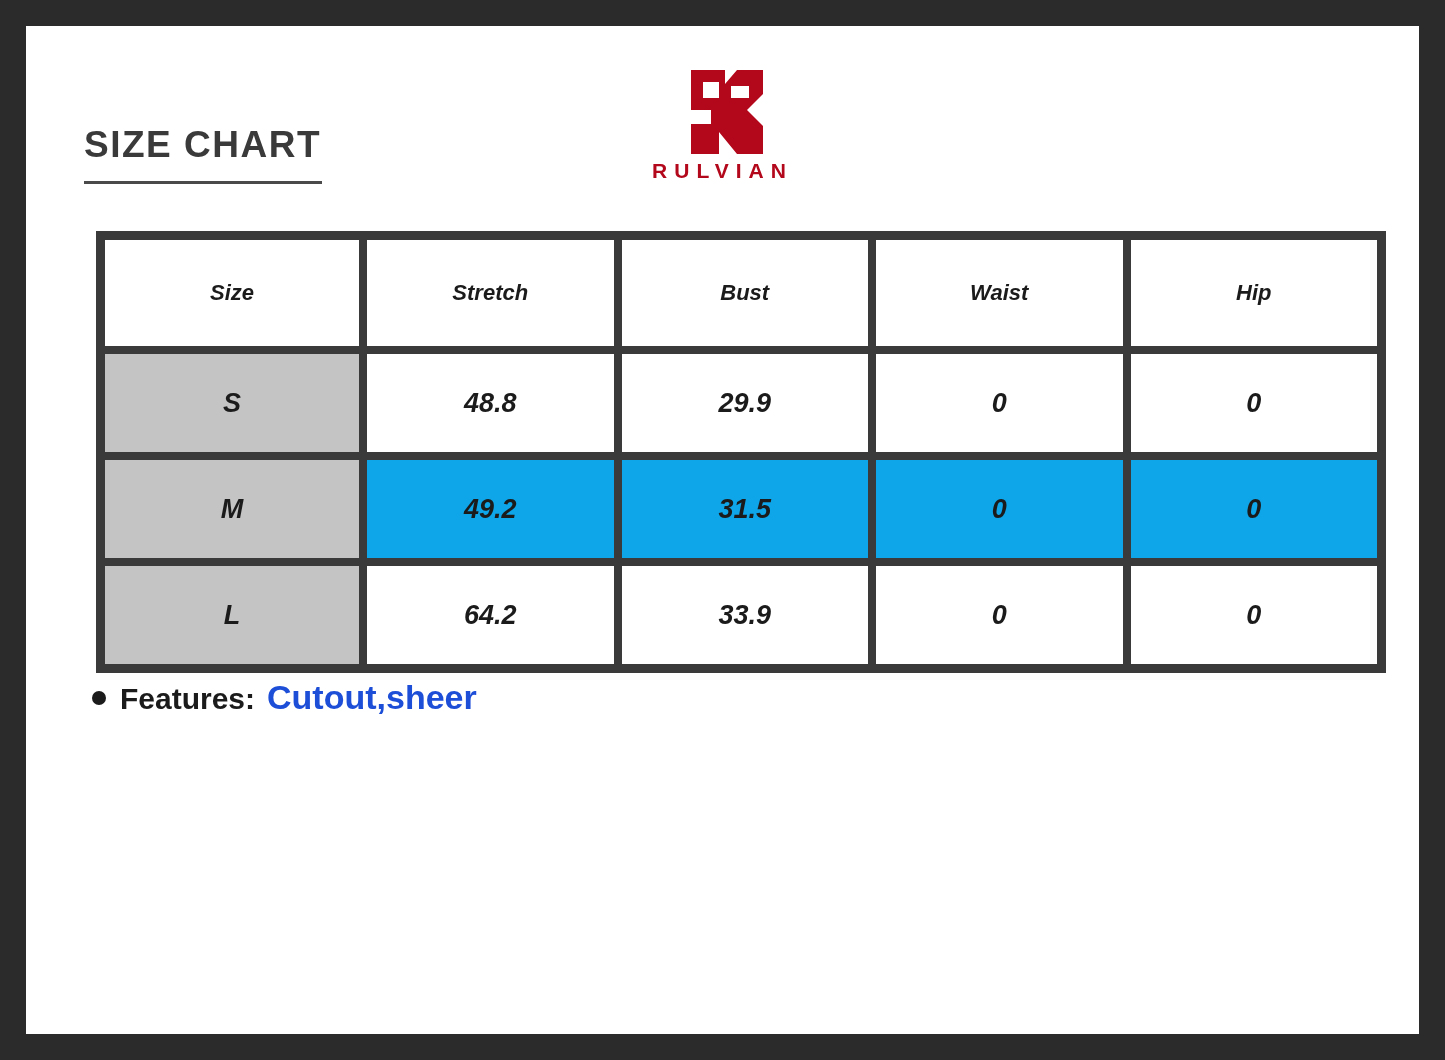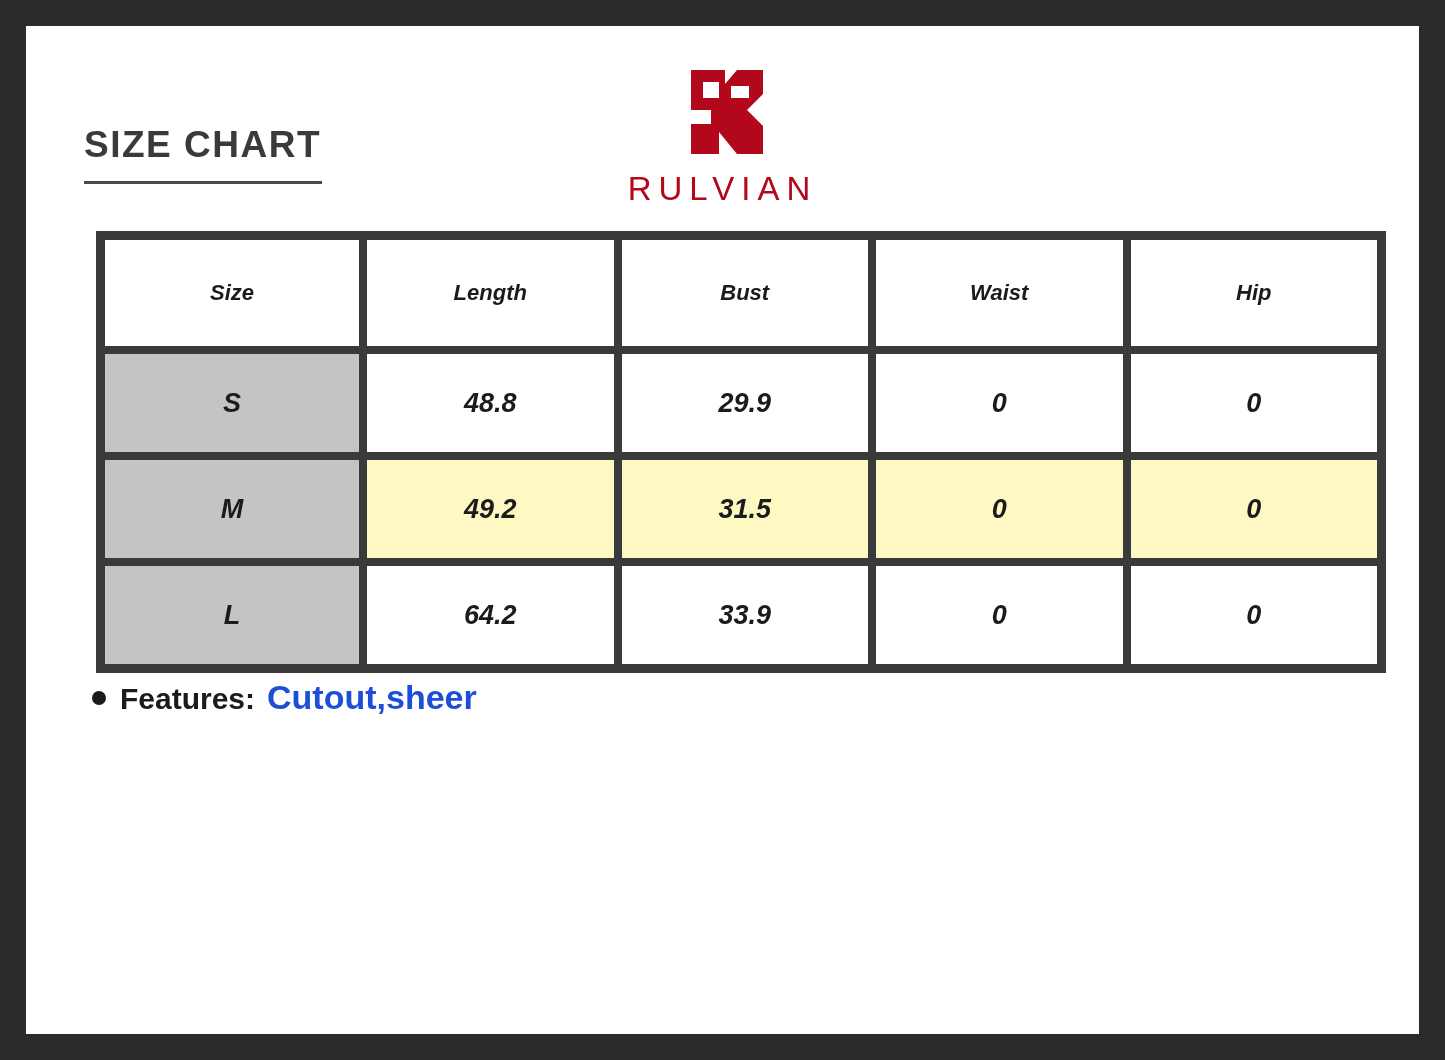--- a/index.html
+++ b/index.html
@@ -63,23 +63,23 @@
     display: flex;
     flex-direction: column;
     align-items: center;
   }
   .brand-mark {
     width: 112px;
     height: 96px;
     display: block;
   }
   .brand-name {
-    margin-top: 12px;
-    font-size: 33px;
-    font-weight: normal;
+    margin-top: 0;
+    font-size: 21px;
+    font-weight: bold;
     letter-spacing: 7px;
     color: #b3071b;
     line-height: 1;
   }
 
   
   .table-wrap {
     position: absolute;
     left: 70px;
     top: 205px;
@@ -108,21 +108,21 @@
     font-size: 22px;
   }
   tbody td {
     height: 96px;
     font-size: 27px;
   }
   tbody td.size-cell {
     background: #c4c4c4;
   }
   tbody tr.alt td {
-    background: #fef9c3;
+    background: #0ea5e9;
   }
   tbody tr.alt td.size-cell {
     background: #c4c4c4;
   }
   thead th:first-child { width: 252px; }
   tbody td:first-child { width: 252px; }
 
   
   .details {
     position: absolute;
@@ -180,21 +180,21 @@
         </svg>
         <div class="brand-name">RULVIAN</div>
       </div>
     </div>
 
     <div class="table-wrap">
       <table class="size-table">
         <thead>
           <tr>
             <th>Size</th>
-            <th>Length</th>
+            <th>Stretch</th>
             <th>Bust</th>
             <th>Waist</th>
             <th>Hip</th>
           </tr>
         </thead>
         <tbody>
           <tr>
             <td class="size-cell">S</td>
             <td>48.8</td>
             <td>29.9</td>

